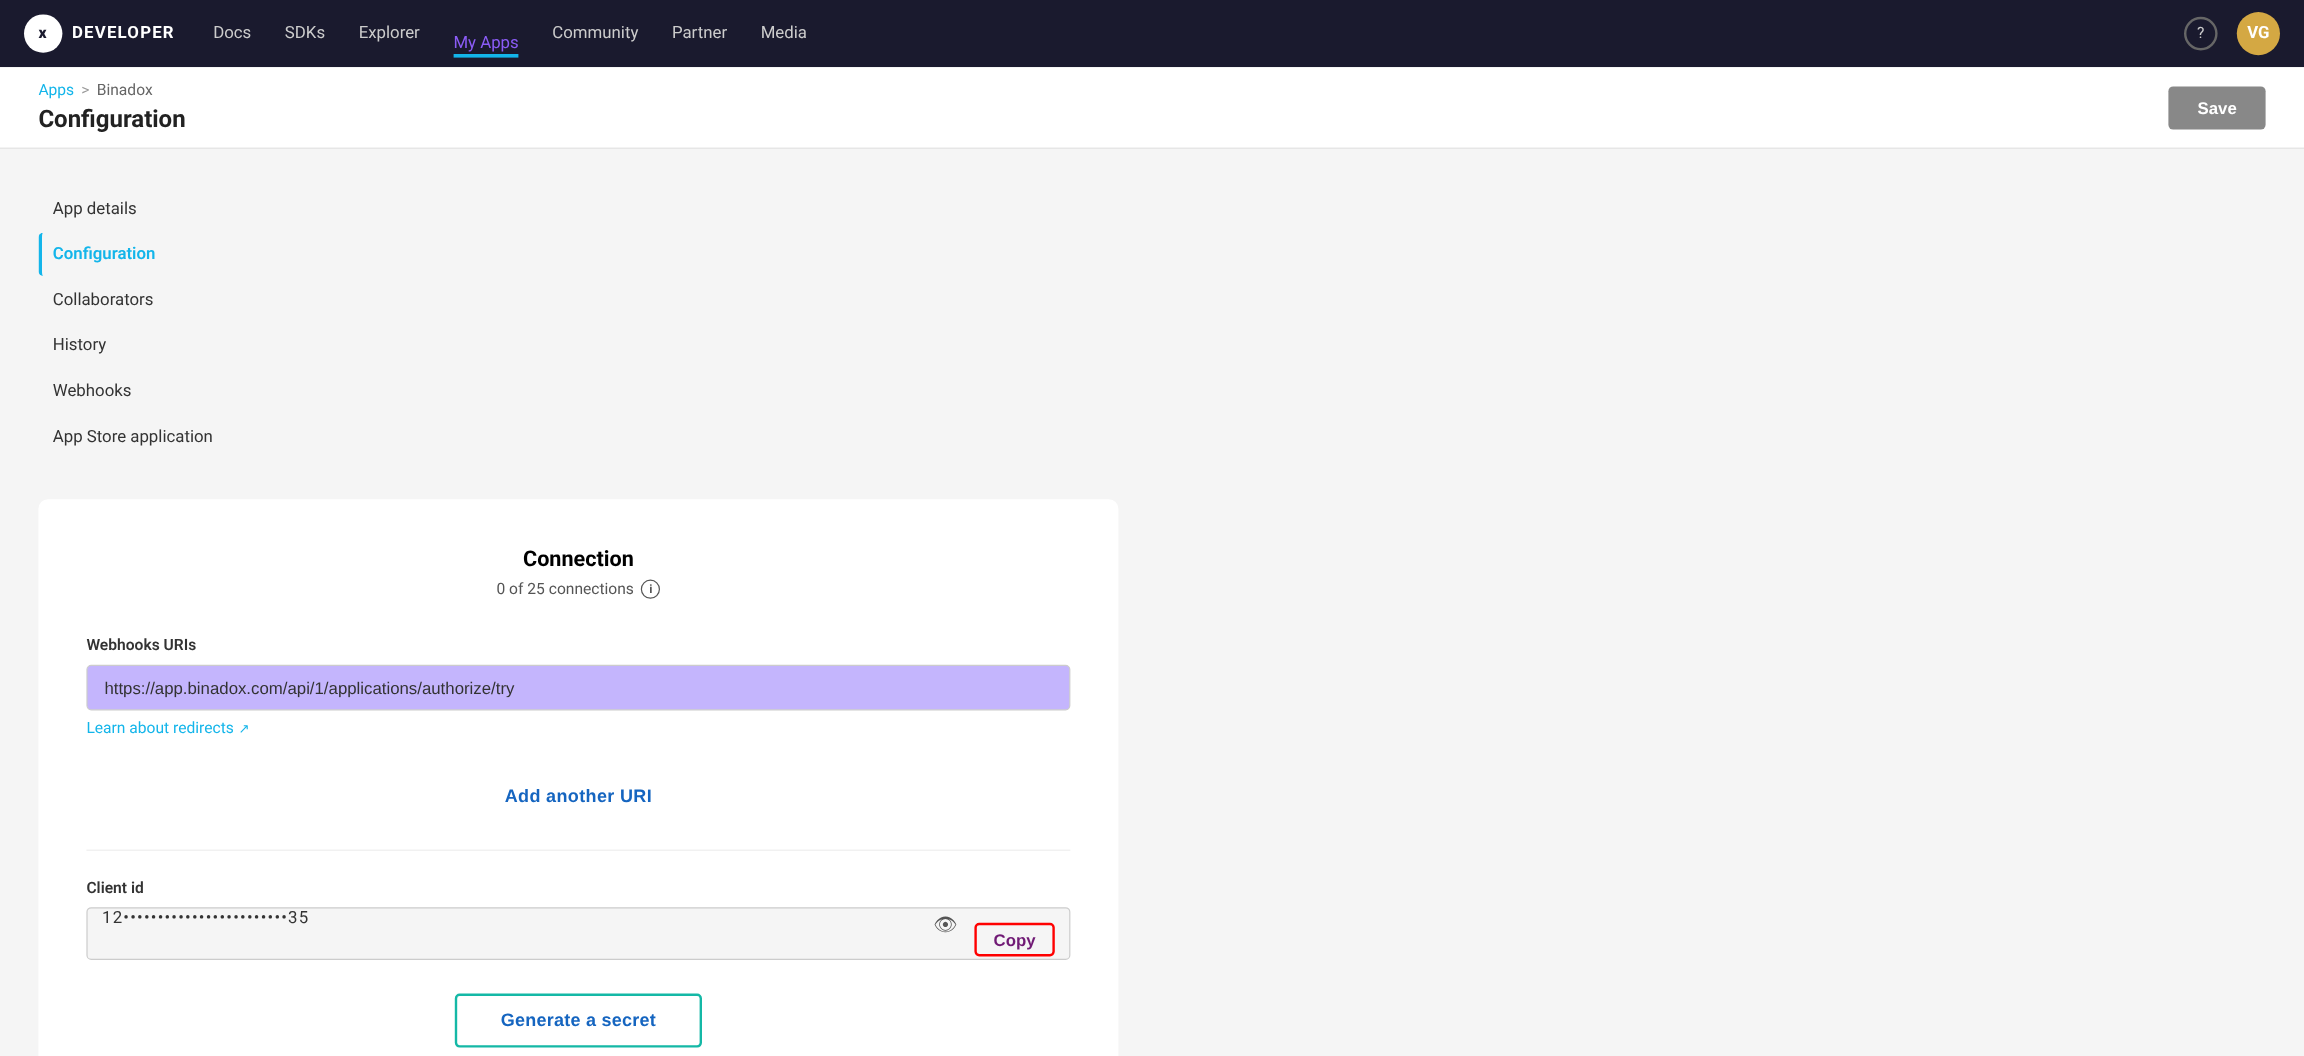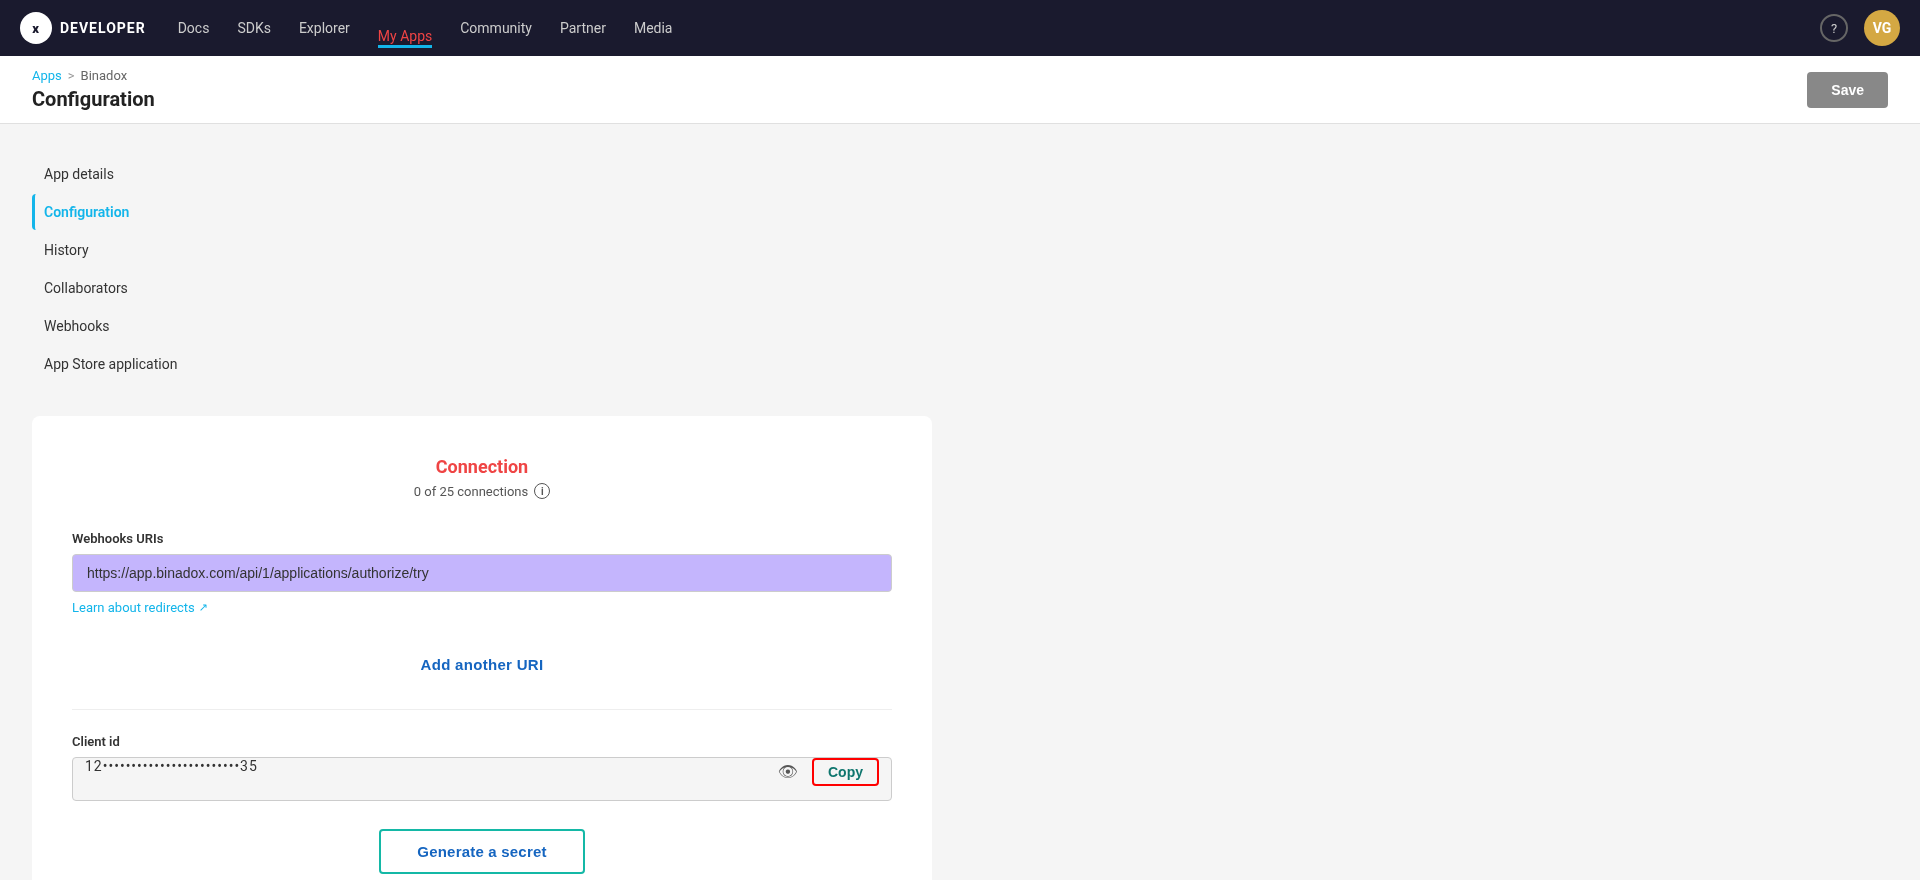--- a/index.html
+++ b/index.html
@@ -42,21 +42,21 @@
       flex: 1;
     }
     .nav-link {
       color: #ccc;
       text-decoration: none;
       font-size: 14px;
       padding: 4px 0;
       cursor: pointer;
     }
     .nav-link.active {
-      color: #ef4444;
+      color: #8b5cf6;
       border-bottom: 3px solid #13b5ea;
       padding-bottom: 1px;
       margin-top: 15px;
     }
     .nav-right {
       display: flex;
       align-items: center;
       gap: 16px;
       margin-left: auto;
     }
@@ -159,21 +159,21 @@
     }
     .card {
       background: white;
       border-radius: 8px;
       padding: 40px;
       max-width: 900px;
     }
     .card-title {
       font-size: 18px;
       font-weight: 700;
-      color: #ef4444;
+      color: #000000;
       text-align: center;
       margin-bottom: 6px;
     }
     .connections-info {
       text-align: center;
       font-size: 13px;
       color: #555;
       margin-bottom: 32px;
       display: flex;
       align-items: center;
@@ -262,27 +262,28 @@
       background: none;
       border: none;
       cursor: pointer;
       padding: 4px 8px;
       color: #555;
       font-size: 16px;
     }
     .copy-btn {
       background: none;
       border: 2px solid red;
-      color: #0f766e;
+      color: #701a75;
       font-size: 14px;
       font-weight: 700;
       padding: 4px 14px;
       border-radius: 4px;
       cursor: pointer;
       margin-left: 6px;
+      margin-top: 12px;
     }
 
     
     .generate-secret-btn {
       display: block;
       margin: 28px auto 0;
       background: none;
       border: 2px solid #14b8a6;
       color: #1565c0;
       font-size: 15px;
@@ -334,22 +335,22 @@
     <div class="page-title">Configuration</div>
   </div>
   <button class="save-btn">Save</button>
 </div>
 
 <div class="content-area">
 
   <aside class="sidebar">
     <div class="sidebar-item">App details</div>
     <div class="sidebar-item active">Configuration</div>
+    <div class="sidebar-item">Collaborators</div>
     <div class="sidebar-item">History</div>
-    <div class="sidebar-item">Collaborators</div>
     <div class="sidebar-item">Webhooks</div>
     <div class="sidebar-item">App Store application</div>
   </aside>
 
   <main class="main-content">
     <div class="card">
 
       <div class="card-title">Connection</div>
       <div class="connections-info">
         <span>0 of 25 connections</span>

